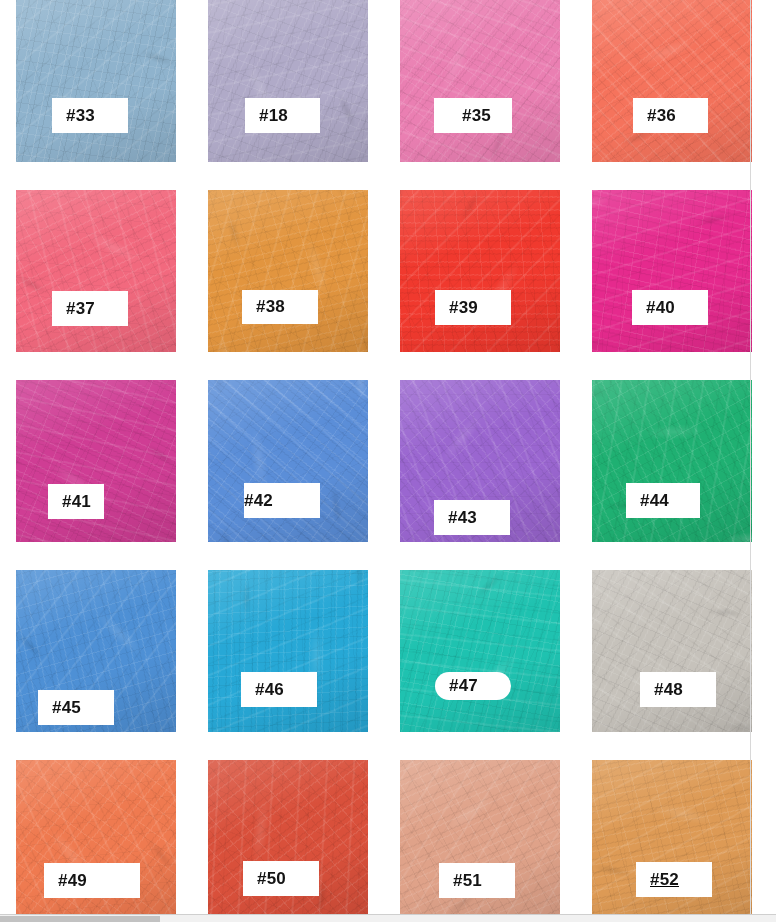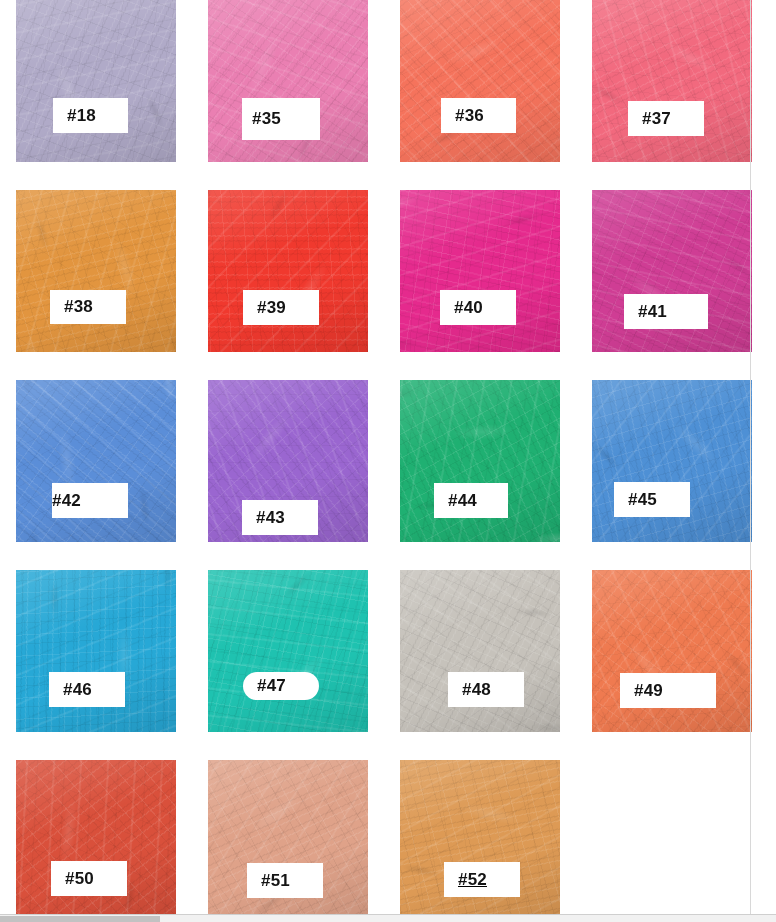--- a/index.html
+++ b/index.html
@@ -153,39 +153,51 @@
     height: 7px;
     background: #c2c2c2;
   }
 </style>
 </head>
 <body>
 
 <div id="swatch-grid">
     <div class="swatch-cell">
       <div class="chip">
+        <div class="chip-base" style="background: rgb(143, 179, 205);"></div>
+        <div class="tex-a" style="transform: rotate(0deg);"></div>
+        <div class="tex-b" style="transform: rotate(7deg);"></div>
+        <div class="tex-c" style="transform: rotate(19deg);"></div>
+        <div class="chip-shade"></div>
+      </div>
+      <div class="label-plate" style="left: 52px; top: 98px; width: 76px; height: 35px; padding-left: 14px;">
+        <span class="label-text">#33</span>
+      </div>
+    </div>
+    <div class="swatch-cell">
+      <div class="chip">
         <div class="chip-base" style="background: rgb(176, 170, 200);"></div>
         <div class="tex-a" style="transform: rotate(13deg);"></div>
         <div class="tex-b" style="transform: rotate(36deg);"></div>
         <div class="tex-c" style="transform: rotate(66deg);"></div>
         <div class="chip-shade"></div>
       </div>
       <div class="label-plate" style="left: 53px; top: 98px; width: 75px; height: 35px; padding-left: 14px;">
         <span class="label-text">#18</span>
       </div>
     </div>
     <div class="swatch-cell">
       <div class="chip">
         <div class="chip-base" style="background: rgb(234, 127, 178);"></div>
         <div class="tex-a" style="transform: rotate(26deg);"></div>
         <div class="tex-b" style="transform: rotate(65deg);"></div>
         <div class="tex-c" style="transform: rotate(113deg);"></div>
         <div class="chip-shade"></div>
       </div>
-      <div class="label-plate" style="left: 50px; top: 98px; width: 78px; height: 42px; padding-left: 10px;">
+      <div class="label-plate" style="left: 50px; top: 98px; width: 78px; height: 35px; padding-left: 28px;">
         <span class="label-text">#35</span>
       </div>
     </div>
     <div class="swatch-cell">
       <div class="chip">
         <div class="chip-base" style="background: rgb(245, 115, 92);"></div>
         <div class="tex-a" style="transform: rotate(39deg);"></div>
         <div class="tex-b" style="transform: rotate(94deg);"></div>
         <div class="tex-c" style="transform: rotate(160deg);"></div>
         <div class="chip-shade"></div>
@@ -243,21 +255,21 @@
       </div>
     </div>
     <div class="swatch-cell">
       <div class="chip">
         <div class="chip-base" style="background: rgb(207, 61, 148);"></div>
         <div class="tex-a" style="transform: rotate(104deg);"></div>
         <div class="tex-b" style="transform: rotate(239deg);"></div>
         <div class="tex-c" style="transform: rotate(35deg);"></div>
         <div class="chip-shade"></div>
       </div>
-      <div class="label-plate" style="left: 48px; top: 104px; width: 84px; height: 35px; padding-left: 14px;">
+      <div class="label-plate" style="left: 48px; top: 104px; width: 56px; height: 35px; padding-left: 14px;">
         <span class="label-text">#41</span>
       </div>
     </div>
     <div class="swatch-cell">
       <div class="chip">
         <div class="chip-base" style="background: rgb(91, 142, 216);"></div>
         <div class="tex-a" style="transform: rotate(117deg);"></div>
         <div class="tex-b" style="transform: rotate(268deg);"></div>
         <div class="tex-c" style="transform: rotate(82deg);"></div>
         <div class="chip-shade"></div>
@@ -291,21 +303,21 @@
       </div>
     </div>
     <div class="swatch-cell">
       <div class="chip">
         <div class="chip-base" style="background: rgb(78, 144, 213);"></div>
         <div class="tex-a" style="transform: rotate(156deg);"></div>
         <div class="tex-b" style="transform: rotate(355deg);"></div>
         <div class="tex-c" style="transform: rotate(223deg);"></div>
         <div class="chip-shade"></div>
       </div>
-      <div class="label-plate" style="left: 38px; top: 102px; width: 76px; height: 35px; padding-left: 14px;">
+      <div class="label-plate" style="left: 38px; top: 120px; width: 76px; height: 35px; padding-left: 14px;">
         <span class="label-text">#45</span>
       </div>
     </div>
     <div class="swatch-cell">
       <div class="chip">
         <div class="chip-base" style="background: rgb(39, 168, 214);"></div>
         <div class="tex-a" style="transform: rotate(169deg);"></div>
         <div class="tex-b" style="transform: rotate(24deg);"></div>
         <div class="tex-c" style="transform: rotate(270deg);"></div>
         <div class="chip-shade"></div>

